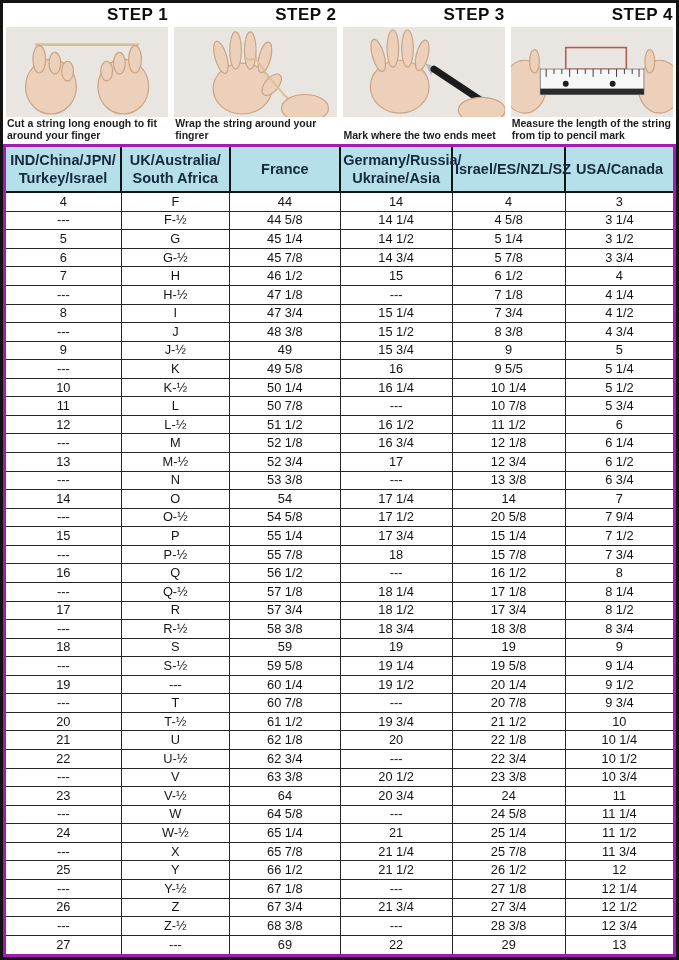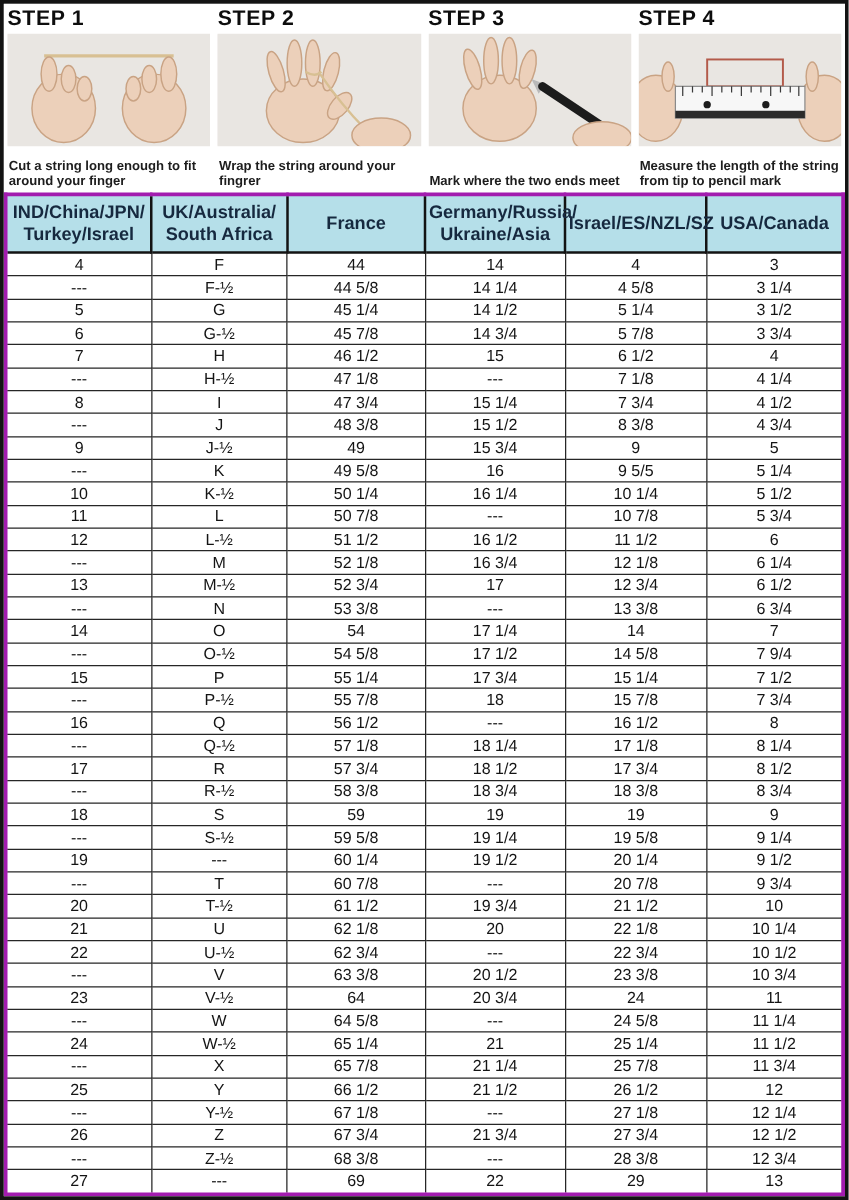--- a/index.html
+++ b/index.html
@@ -1,24 +1,24 @@
 <!DOCTYPE html>
 <html><head>
 <meta charset="utf-8">
 <style>
   html,body{margin:0;padding:0;background:#ffffff;font-family:"Liberation Sans",sans-serif;}
   .page{width:679px;height:960px;box-sizing:border-box;border:3px solid #131313;background:#ffffff;
         display:flex;flex-direction:column;overflow:hidden;}
   
   .steps{flex:0 0 138px;display:flex;gap:6px;padding:1px 3px;box-sizing:border-box;background:#ffffff;}
   .step{flex:1 1 0;min-width:0;display:flex;flex-direction:column;}
-  .step-title{text-align:left;font-weight:700;font-size:17px;color:#0d0d0d;letter-spacing:.5px;padding:1px 0 2px;}
+  .step-title{text-align:right;font-weight:700;font-size:17px;color:#0d0d0d;letter-spacing:.5px;padding:1px 0 2px;}
   .photo{flex:0 0 90px;background:#e9e6e2;overflow:hidden;}
   .photo svg{display:block;width:100%;height:100%;}
-  .caption{margin-top:auto;font-weight:700;font-size:10.5px;line-height:11.5px;color:#1d1d1d;padding:11px 1px 2px;}
+  .caption{margin-top:auto;font-weight:700;font-size:10.5px;line-height:11.5px;color:#1d1d1d;padding:1px 1px 2px;}
   .cap-center{}
   
   table.ring{width:100%;height:816px;border-collapse:collapse;table-layout:fixed;border:3px solid #a21caf;}
   table.ring th{background:#b5dfe9;border:2.4px solid #131313;font-size:14.5px;font-weight:700;
                 color:#16293f;height:44px;padding:0 2px;text-align:center;vertical-align:middle;}
   table.ring th .hl{display:block;line-height:18.5px;}
   table.ring td{border:1.6px solid #262626;text-align:center;vertical-align:middle;
                 font-size:12.8px;color:#141414;padding:0;line-height:14px;}
 </style>
 </head>
@@ -305,21 +305,21 @@
           <td>54</td>
           <td>17 1/4</td>
           <td>14</td>
           <td>7</td>
         </tr>
         <tr>
           <td>---</td>
           <td>O-½</td>
           <td>54 5/8</td>
           <td>17 1/2</td>
-          <td>14 5/8</td>
+          <td>20 5/8</td>
           <td>7 9/4</td>
         </tr>
         <tr>
           <td>15</td>
           <td>P</td>
           <td>55 1/4</td>
           <td>17 3/4</td>
           <td>15 1/4</td>
           <td>7 1/2</td>
         </tr>

